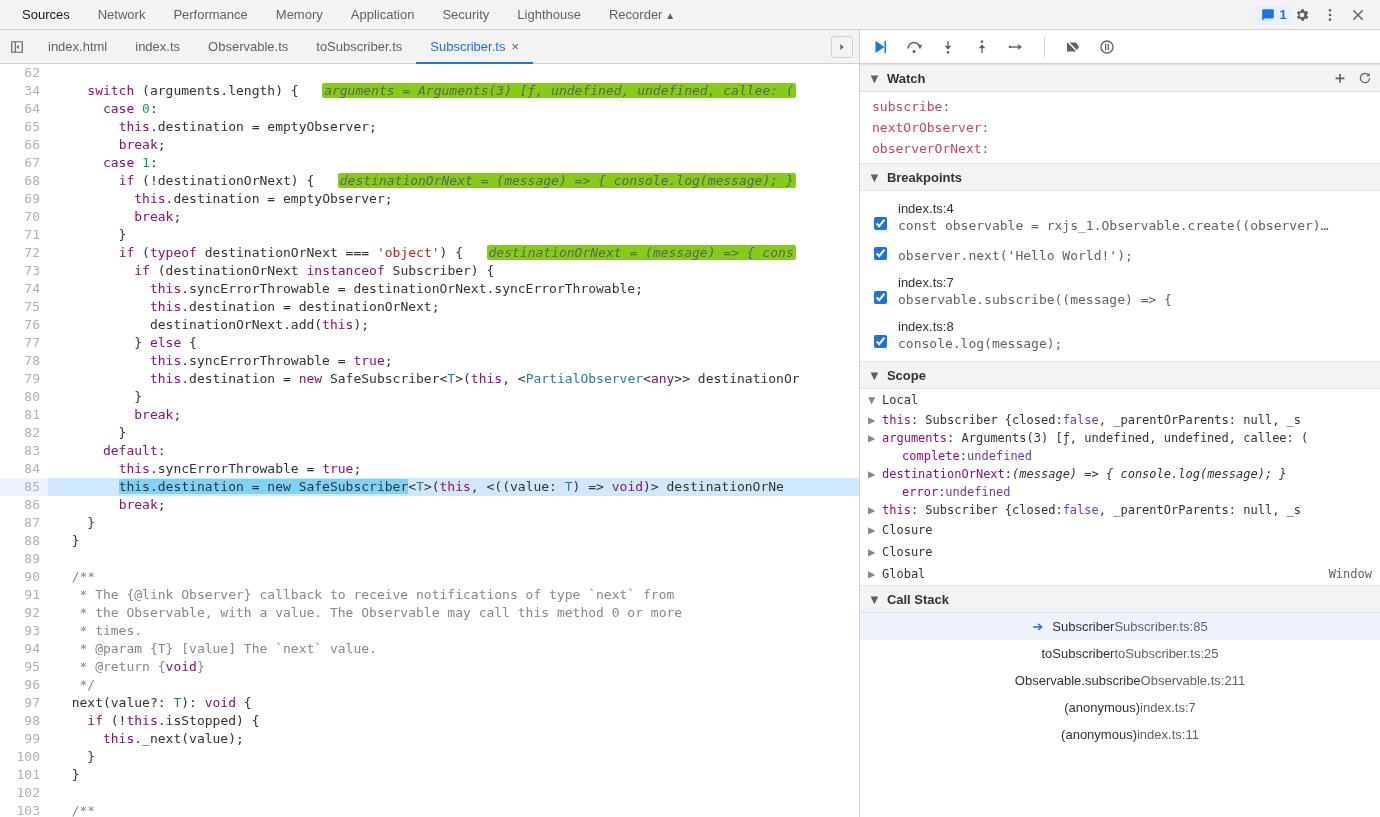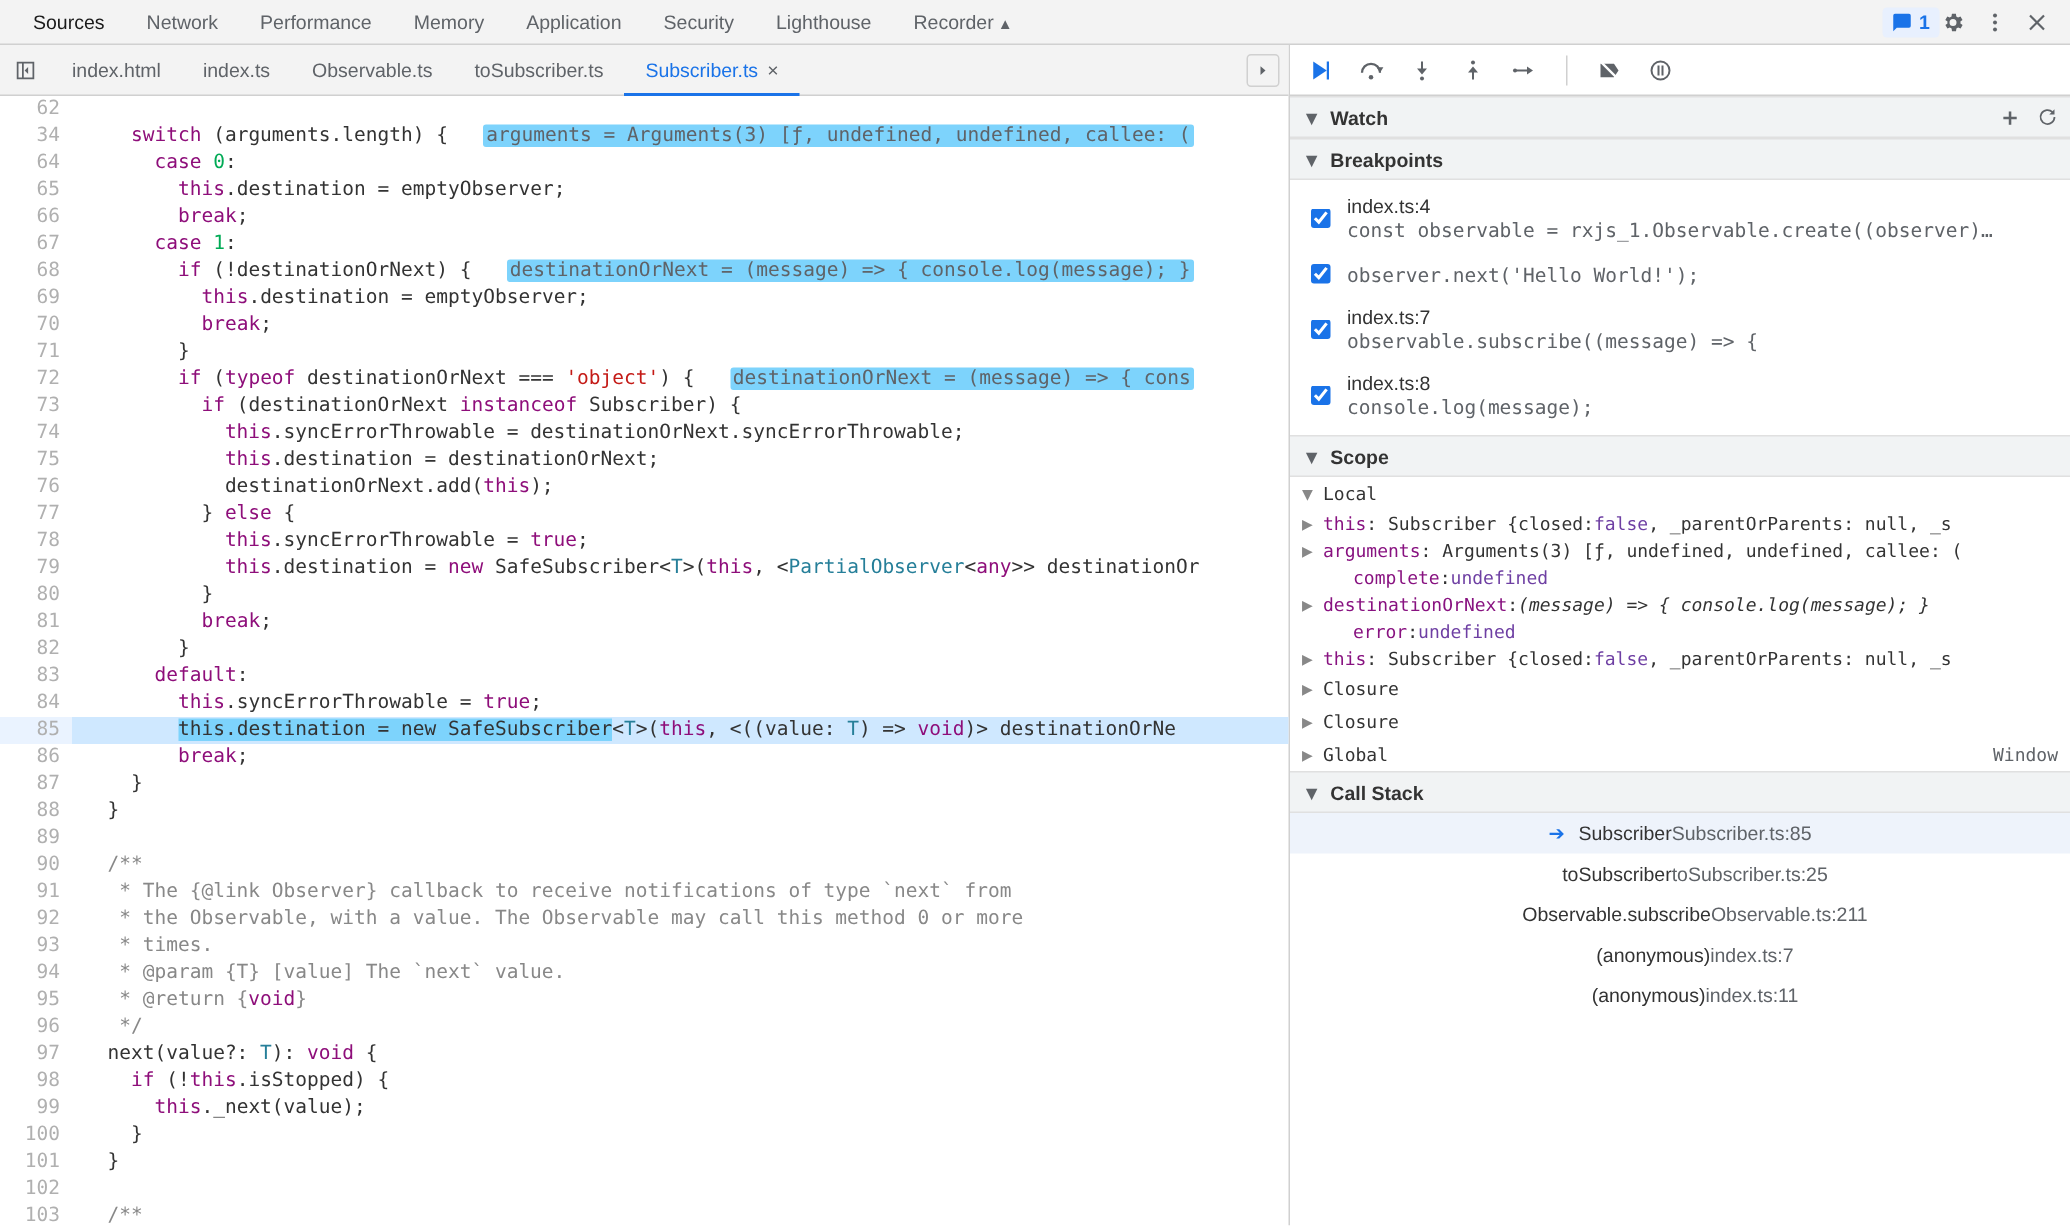--- a/index.html
+++ b/index.html
@@ -27,37 +27,37 @@
   .code-row{display:flex;min-width:100%;white-space:pre}
   .gutter{width:48px;text-align:right;padding-right:8px;color:#b0b0b0;flex:none;font-family:Consolas,Menlo,monospace;font-size:13px;line-height:18px}
   .code{flex:1;padding-left:8px;font-family:Consolas,Menlo,monospace;font-size:13px;line-height:18px;overflow:visible}
   .code-row.hl .code{background:#cfe8ff}
   .code-row.hl .gutter{background:#eaf3ff}
   .kw{color:#8e0e7a}
   .str{color:#c41a16}
   .type{color:#267f99}
   .num{color:#0a5}
   .com{color:#888}
-  .ov{background:#7dd3fc;border-radius:2px;padding:0 2px;color:#5f6368}
+  .ov{background:#84cc16;border-radius:2px;padding:0 2px;font-style:italic;color:#5f6368}
   .sel{background:#7dd3fc}
   
   .dbg-bar{display:flex;align-items:center;gap:14px;height:34px;padding:0 10px;border-bottom:1px solid #d0d0d0;background:#fff}
   .dbg-bar .ico{width:20px;height:20px;display:flex;align-items:center;justify-content:center;color:#5f6368;cursor:default}
   .dbg-bar .ico.play{color:#1a73e8}
   .dbg-bar .divider{width:1px;height:20px;background:#d0d0d0;margin:0 4px}
   
   .sections{flex:1;overflow:auto}
   .sec-header{display:flex;align-items:center;height:28px;padding:0 8px;background:#f1f3f4;font-weight:600;color:#333;border-top:1px solid #e0e0e0;border-bottom:1px solid #e0e0e0;user-select:none}
   .sec-header .chev{margin-right:6px;color:#5f6368}
   .sec-header .spacer{flex:1}
   .sec-body{padding:4px 0}
   .watch-row{padding:3px 12px;font-family:Consolas,Menlo,monospace;color:#5f6368}
   .watch-row .name{color:#c6455e}
   .watch-row .val{color:#9aa0a6}
-  .bp-item{display:flex;align-items:center;padding:6px 10px;gap:8px;font-size:13px}
+  .bp-item{display:flex;align-items:flex-end;padding:6px 10px;gap:8px;font-size:13px}
   .bp-item input[type=checkbox]{accent-color:#1a73e8;margin-top:2px}
   .bp-item .bp-main{flex:1;min-width:0}
   .bp-item .bp-loc{color:#333}
   .bp-item .bp-src{font-family:Consolas,Menlo,monospace;color:#5f6368;white-space:nowrap;overflow:hidden;text-overflow:ellipsis;margin-top:2px}
   .scope-row{display:flex;padding:2px 8px;font-family:Consolas,Menlo,monospace;font-size:12px;white-space:nowrap;overflow:hidden}
   .scope-row .chev{color:#888;margin-right:4px;width:10px;display:inline-block}
   .scope-row .k{color:#881280}
   .scope-row .literal{color:#6e3fa3}
   .scope-row .fn{font-style:italic;color:#333}
   .scope-row.sub{padding-left:28px}
@@ -237,20 +237,25 @@
         <span>Watch</span>
         <span class="spacer"></span>
         <span style="margin-right:10px;color:#5f6368;font-size:16px">＋</span>
         <span>
             <svg width="14" height="14" viewBox="0 0 24 24">
               <path fill="none" stroke="#5f6368" stroke-width="2" d="M20 12a8 8 0 1 1-2.3-5.6"></path>
               <path fill="#5f6368" d="M20 3v6h-6z"></path>
             </svg>
           </span>
       </div>
+      <div class="sec-body" id="watch-body">
+          <div class="watch-row"><span class="name">subscribe</span>: <span class="val"><not available=""></not></span></div>
+          <div class="watch-row"><span class="name">nextOrObserver</span>: <span class="val"><not available=""></not></span></div>
+          <div class="watch-row"><span class="name">observerOrNext</span>: <span class="val"><not available=""></not></span></div>
+        </div>
 
       <div class="sec-header">
         <span class="chev">▼</span>
         <span>Breakpoints</span>
       </div>
       <div class="sec-body" id="bp-body">
           <div class="bp-item">
             <input type="checkbox" checked="" style="">
             <div class="bp-main">
               <div class="bp-loc">index.ts:4</div>

